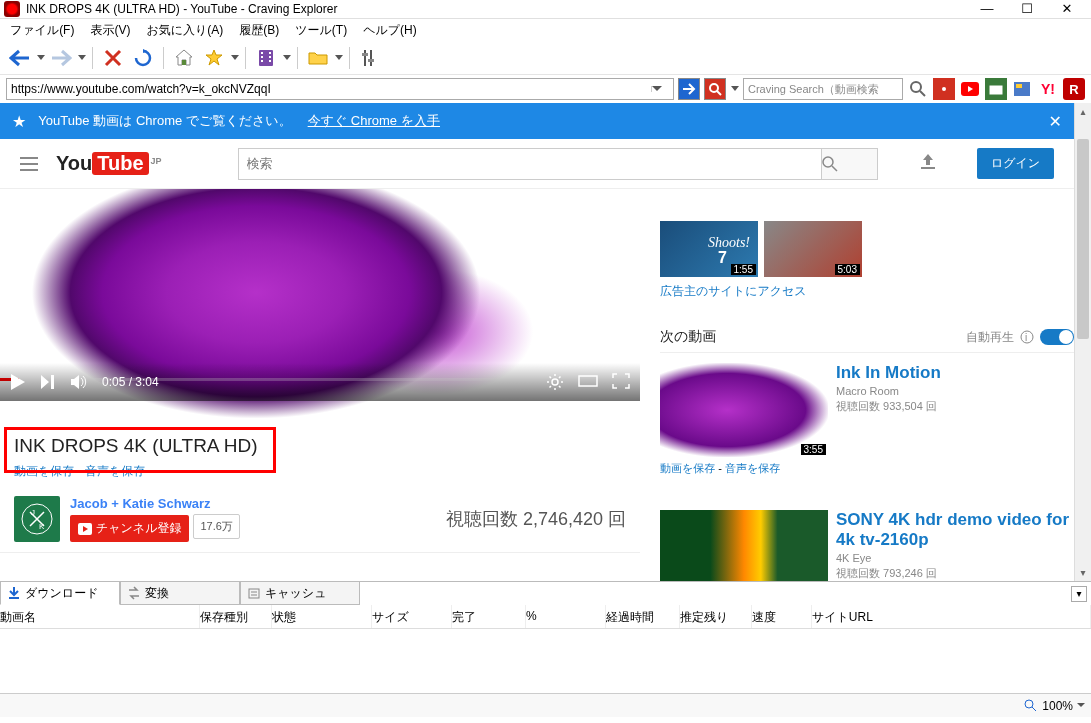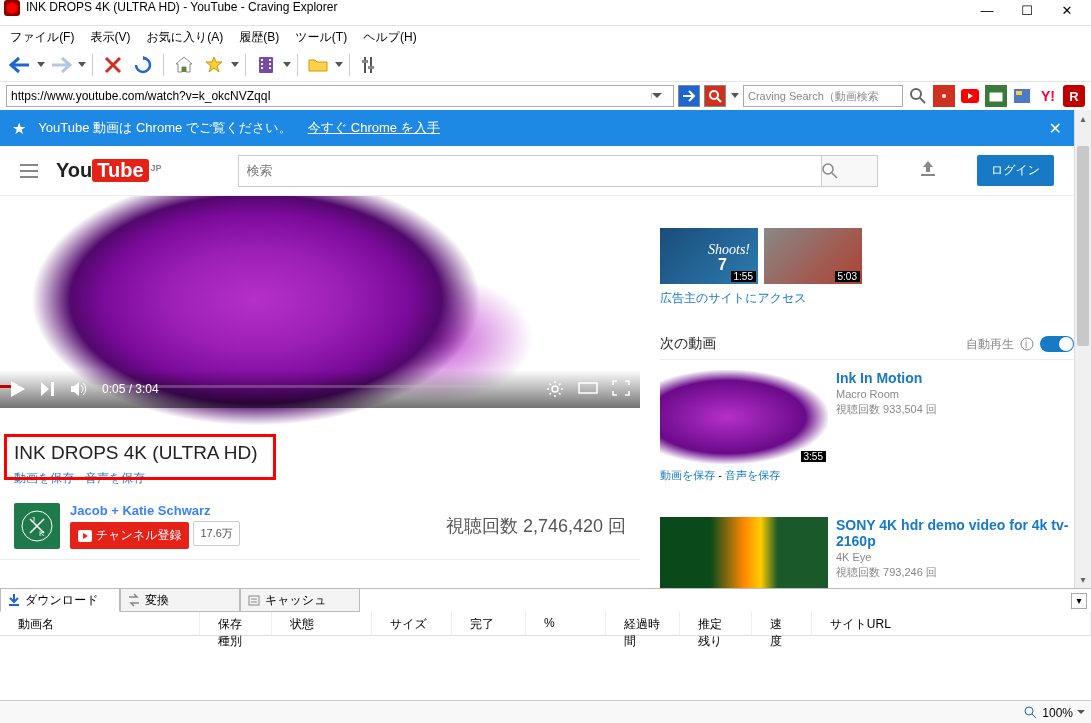--- a/index.html
+++ b/index.html
@@ -1,18 +1,18 @@
 <!DOCTYPE html>
 <html><head>
 <meta charset="utf-8">
 <style>
 * { margin: 0; padding: 0; box-sizing: border-box; font-family: "Meiryo", "Yu Gothic", sans-serif; }
 body { width: 1091px; height: 723px; overflow: hidden; background: #fff; font-size: 12px; }
 
-.titlebar { height: 26px; display: flex; align-items: flex-start; padding: 0 4px; border-bottom: 1px solid #e0e0e0; }
+.titlebar { height: 19px; display: flex; align-items: center; padding: 0 4px; border-bottom: 1px solid #e0e0e0; }
 .titlebar .app-icon { width: 16px; height: 16px; background: radial-gradient(circle, #ff0000 40%, #8b0000 60%); border-radius: 3px; margin-right: 6px; }
 .titlebar .title { flex: 1; font-size: 12px; }
 .titlebar .win-btn { width: 40px; height: 22px; text-align: center; line-height: 22px; font-size: 13px; cursor: pointer; }
 
 .menubar { height: 22px; display: flex; align-items: center; padding: 0 2px; font-size: 12px; }
 .menubar .menu-item { padding: 2px 8px; cursor: pointer; }
 
 .toolbar { height: 34px; display: flex; align-items: center; padding: 0 6px; gap: 2px; border-bottom: 1px solid #e5e5e5; }
 .tb-btn { width: 28px; height: 26px; display: flex; align-items: center; justify-content: center; cursor: pointer; position: relative; }
 .tb-sep { width: 1px; height: 22px; background: #ccc; margin: 0 4px; }
@@ -79,38 +79,38 @@
 .next-hdr { display: flex; align-items: center; margin-top: 28px; padding-bottom: 6px; border-bottom: 1px solid #eee; }
 .next-hdr .lbl { font-size: 14px; color: #222; }
 .next-hdr .auto { margin-left: auto; font-size: 12px; color: #888; display: flex; align-items: center; gap: 6px; }
 .toggle { width: 34px; height: 16px; background: #167ac6; border-radius: 8px; position: relative; }
 .toggle .knob { position: absolute; right: 1px; top: 1px; width: 14px; height: 14px; background: #fff; border-radius: 50%; }
 
 .rel-item { display: flex; gap: 8px; margin-top: 10px; }
 .rel-thumb { width: 168px; height: 94px; background: #8a2ba8; position: relative; flex-shrink: 0; }
 .rel-thumb.t-ink { background: radial-gradient(ellipse at 40% 50%, #b530c9, #6a0a8a 55%, #fff 72%); }
 .rel-thumb.t-bird { background: linear-gradient(90deg, #0a4a1a 30%, #ff8800 50%, #ffcc00 60%, #1a5a2a 70%); }
-.rel-meta .t { font-size: 14px; font-weight: bold; color: #167ac6; }
+.rel-meta .t { font-size: 17px; font-weight: bold; color: #167ac6; }
 .rel-meta .c { font-size: 11px; color: #888; margin-top: 2px; }
 .rel-save { font-size: 11px; margin-top: 4px; }
 .rel-save a { color: #167ac6; }
 
 .scroll-vert { width: 17px; background: #f0f0f0; border-left: 1px solid #ddd; display: flex; flex-direction: column; }
 .scroll-vert .arrow { height: 17px; text-align: center; font-size: 10px; color: #666; line-height: 17px; }
 .scroll-vert .track { flex: 1; position: relative; }
 .scroll-vert .thumb { position: absolute; left: 2px; right: 2px; top: 0; height: 200px; background: #c8c8c8; border-radius: 2px; }
 
 .dl-tabs { height: 24px; display: flex; border-top: 1px solid #bbb; background: #fff; position: relative; }
 .dl-tab { width: 120px; border: 1px solid #bbb; border-top: 0; display: flex; align-items: center; padding: 0 6px; gap: 4px; font-size: 12px; cursor: pointer; background: #fff; }
 .dl-tab.active { background: #fff; border-bottom: 1px solid #fff; }
 .dl-tab:not(.active) { background: #f4f4f4; }
 .dl-tabs .dd { position: absolute; right: 4px; top: 4px; width: 16px; height: 16px; border: 1px solid #aaa; text-align: center; font-size: 10px; line-height: 14px; cursor: pointer; }
 
 .dl-headers { height: 24px; display: flex; border-bottom: 1px solid #ddd; font-size: 12px; background: #fff; }
-.dl-headers .col { padding: 4px 18px; border-right: 1px solid #eee; }
+.dl-headers .col { padding: 4px 0; border-right: 1px solid #eee; }
 .dl-body { height: 64px; background: #fff; }
 
 .statusbar { height: 24px; border-top: 1px solid #ccc; display: flex; align-items: center; padding: 0 6px; font-size: 12px; background: #f8f8f8; }
 .statusbar .zoom { margin-left: auto; display: flex; align-items: center; gap: 4px; }
 
 svg { display: block; }
 </style>
 </head>
 <body>
 

